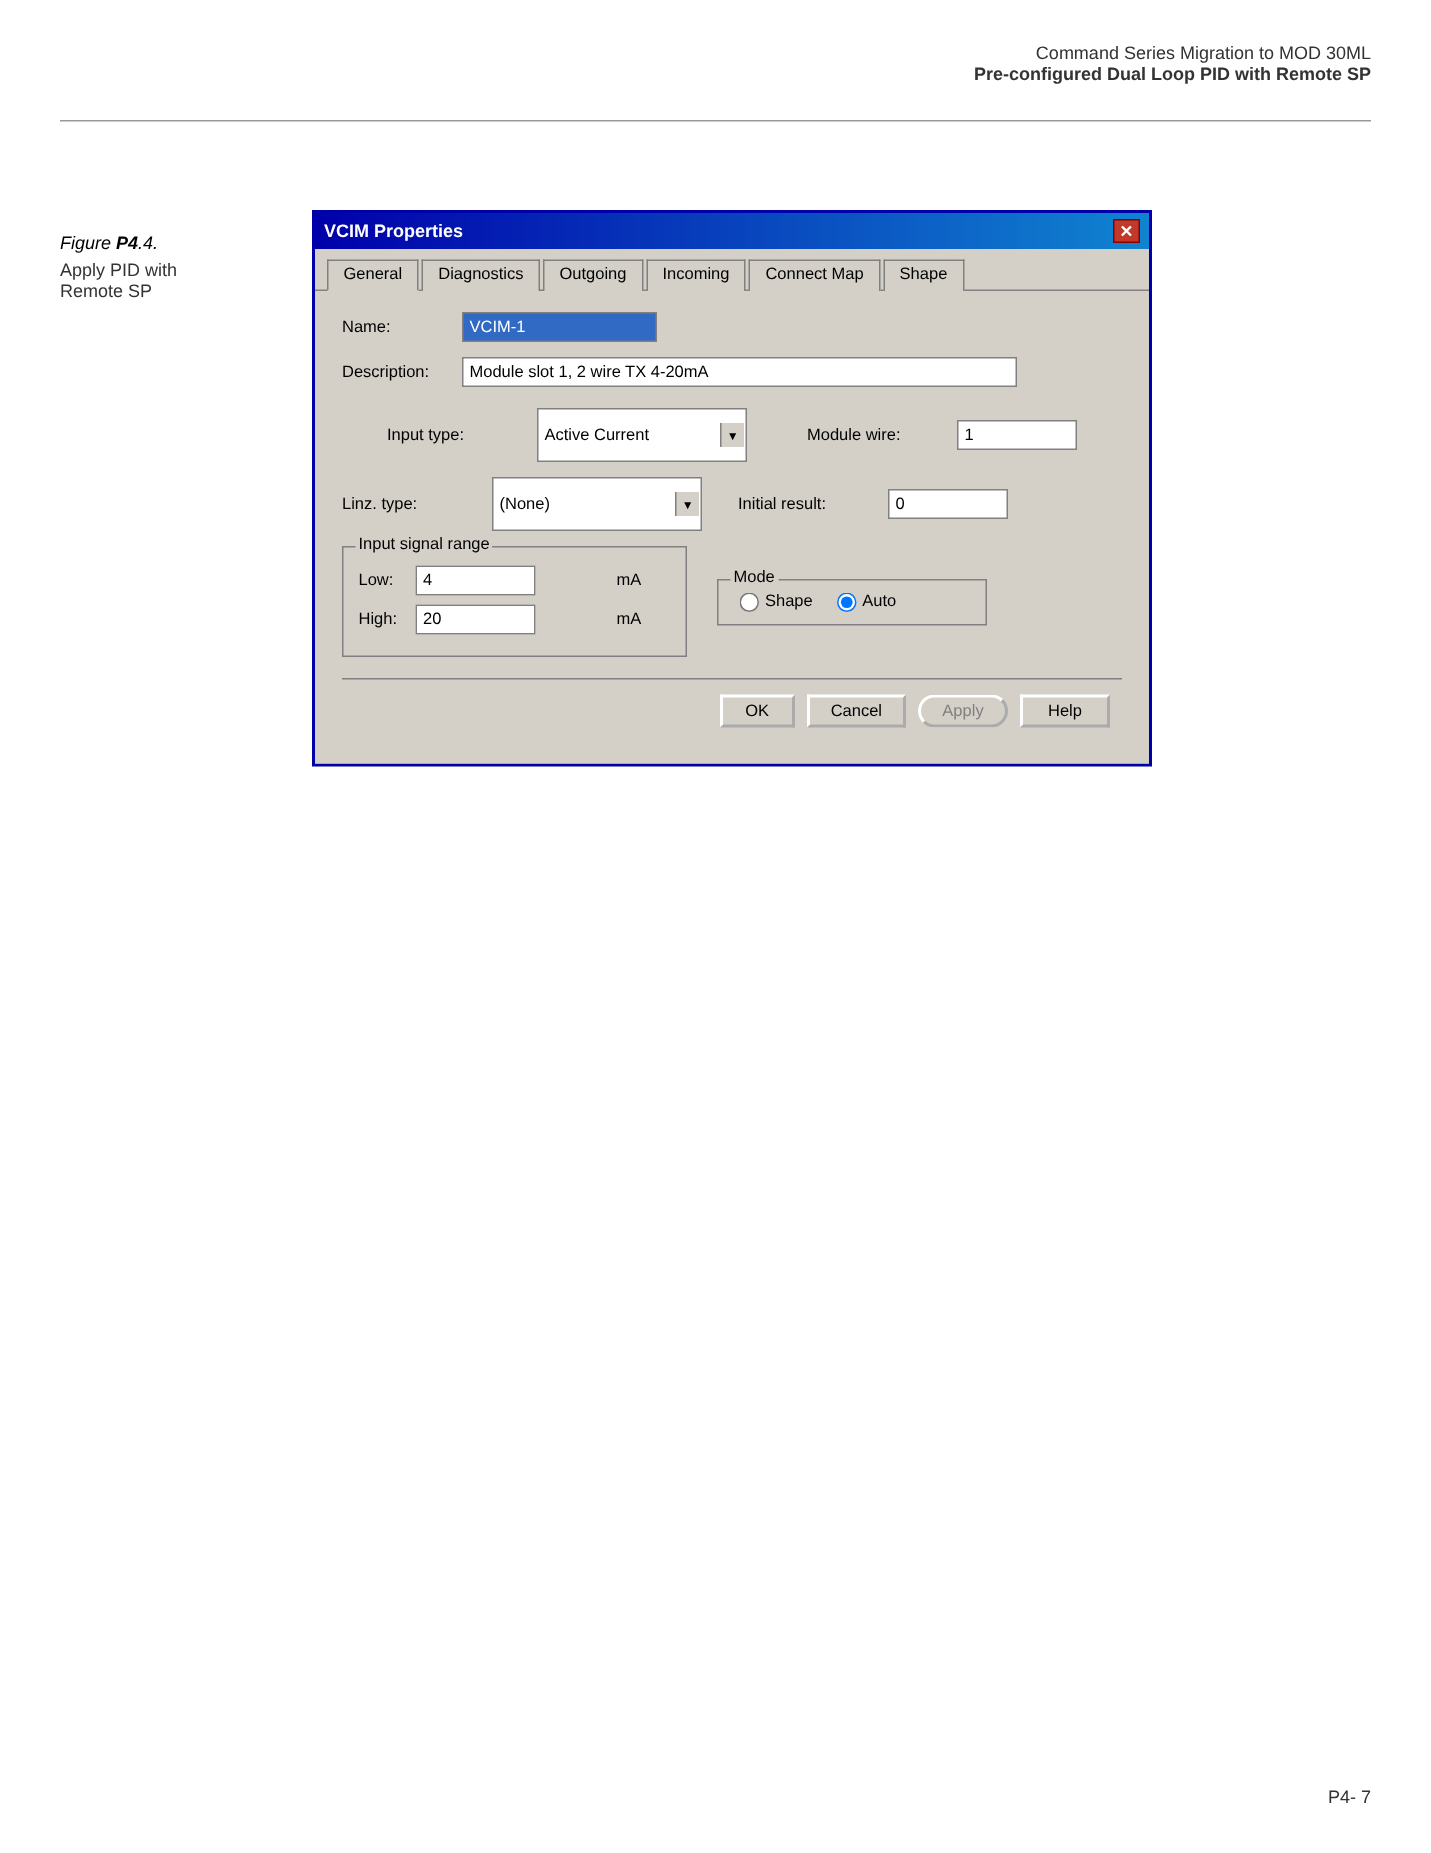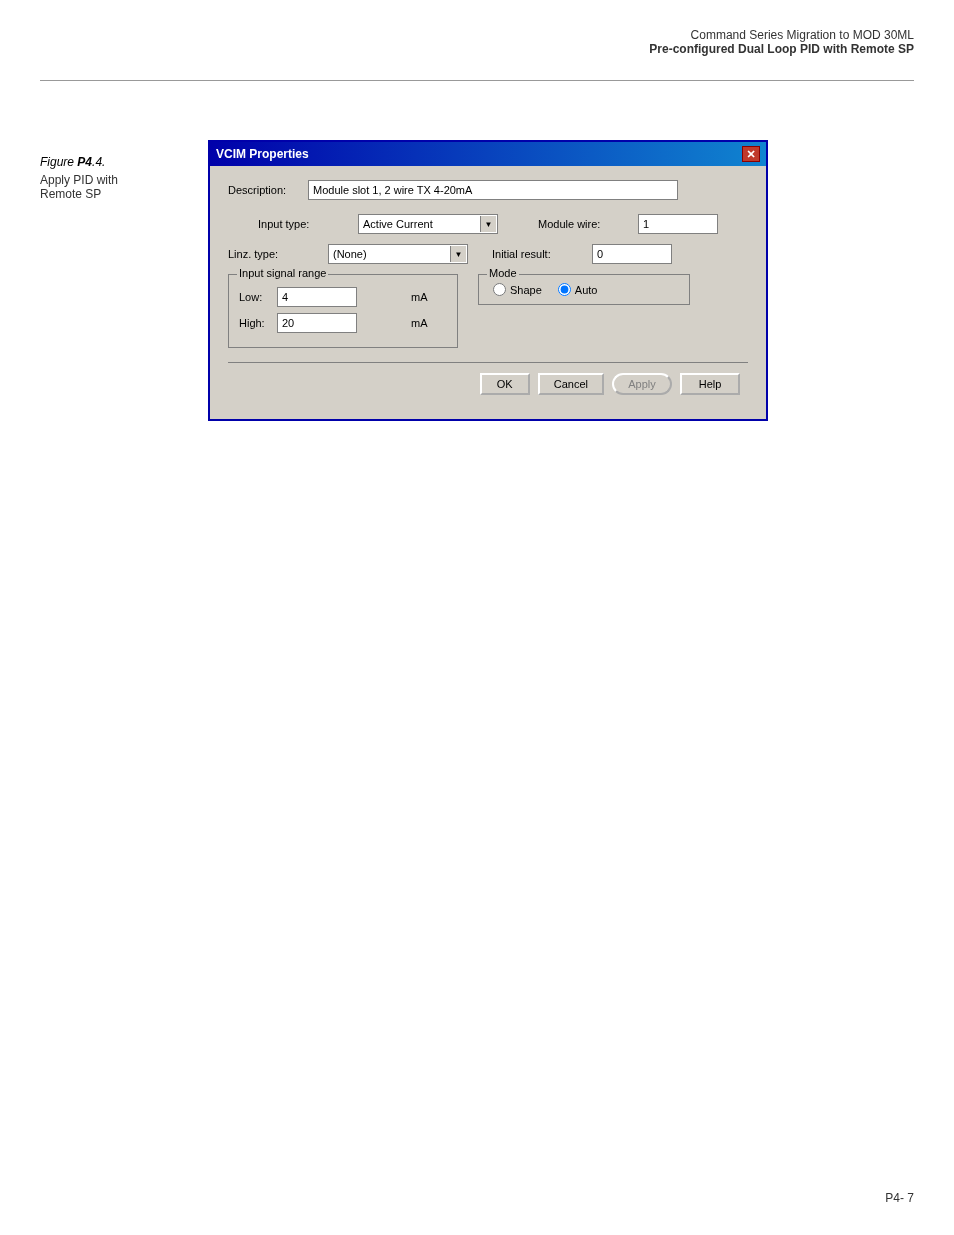--- a/index.html
+++ b/index.html
@@ -173,21 +173,21 @@
 
     .select-wrapper {
       position: relative;
       display: inline-block;
     }
     .select-box {
       background: white;
       border: 1px solid #808080;
       padding: 2px 20px 2px 4px;
       font-size: 11px;
-      height: 20px;
+      height: 36px;
       min-width: 140px;
       appearance: none;
       -webkit-appearance: none;
       cursor: pointer;
     }
     .select-arrow {
       position: absolute;
       right: 2px;
       top: 50%;
       transform: translateY(-50%);
@@ -250,21 +250,21 @@
       font-size: 11px;
       padding-left: 48px;
     }
 
     
     .mode-box {
       border: 1px solid #808080;
       padding: 8px 14px;
       background: #d4d0c8;
       position: relative;
-      width: 212px;
+      width: 180px;
       display: inline-flex;
       align-items: center;
       gap: 16px;
       vertical-align: top;
     }
     .mode-box-title {
       position: absolute;
       top: -8px;
       left: 8px;
       background: #d4d0c8;
@@ -279,21 +279,21 @@
     }
     .radio-label {
       font-size: 11px;
     }
 
     
     .lower-section {
       display: flex;
       gap: 20px;
       margin-top: 10px;
-      align-items: flex-start;
+      align-items: center;
     }
 
     
     .button-row {
       display: flex;
       justify-content: flex-end;
       gap: 8px;
       padding: 10px 8px 10px 8px;
       border-top: 1px solid #808080;
       margin-top: 14px;
@@ -335,23 +335,35 @@
   </div>
 </div>
 
 <div class="dialog-window">
 
   <div class="title-bar">
     <span class="title-bar-text">VCIM Properties</span>
     <div class="title-bar-close">✕</div>
   </div>
 
+  <div class="tab-bar">
+    <div class="tab active">General</div>
+    <div class="tab">Diagnostics</div>
+    <div class="tab">Outgoing</div>
+    <div class="tab">Incoming</div>
+    <div class="tab">Connect Map</div>
+    <div class="tab">Shape</div>
+  </div>
 
   <div class="dialog-content">
 
+    <div class="form-row">
+      <span class="form-label">Name:</span>
+      <input class="form-input name-input" type="text" value="VCIM-1" style="background: rgb(49, 106, 197); color: white;">
+    </div>
 
     <div class="form-row">
       <span class="form-label">Description:</span>
       <input class="form-input desc-input" type="text" value="Module slot 1, 2 wire TX 4-20mA" style="">
     </div>
 
     <div style="margin: 14px 0 6px 0; border-top: 0px solid transparent;"></div>
 
     <div class="form-row" style="gap:20px;justify-content:center;">
       <span class="form-label">Input type:</span>

